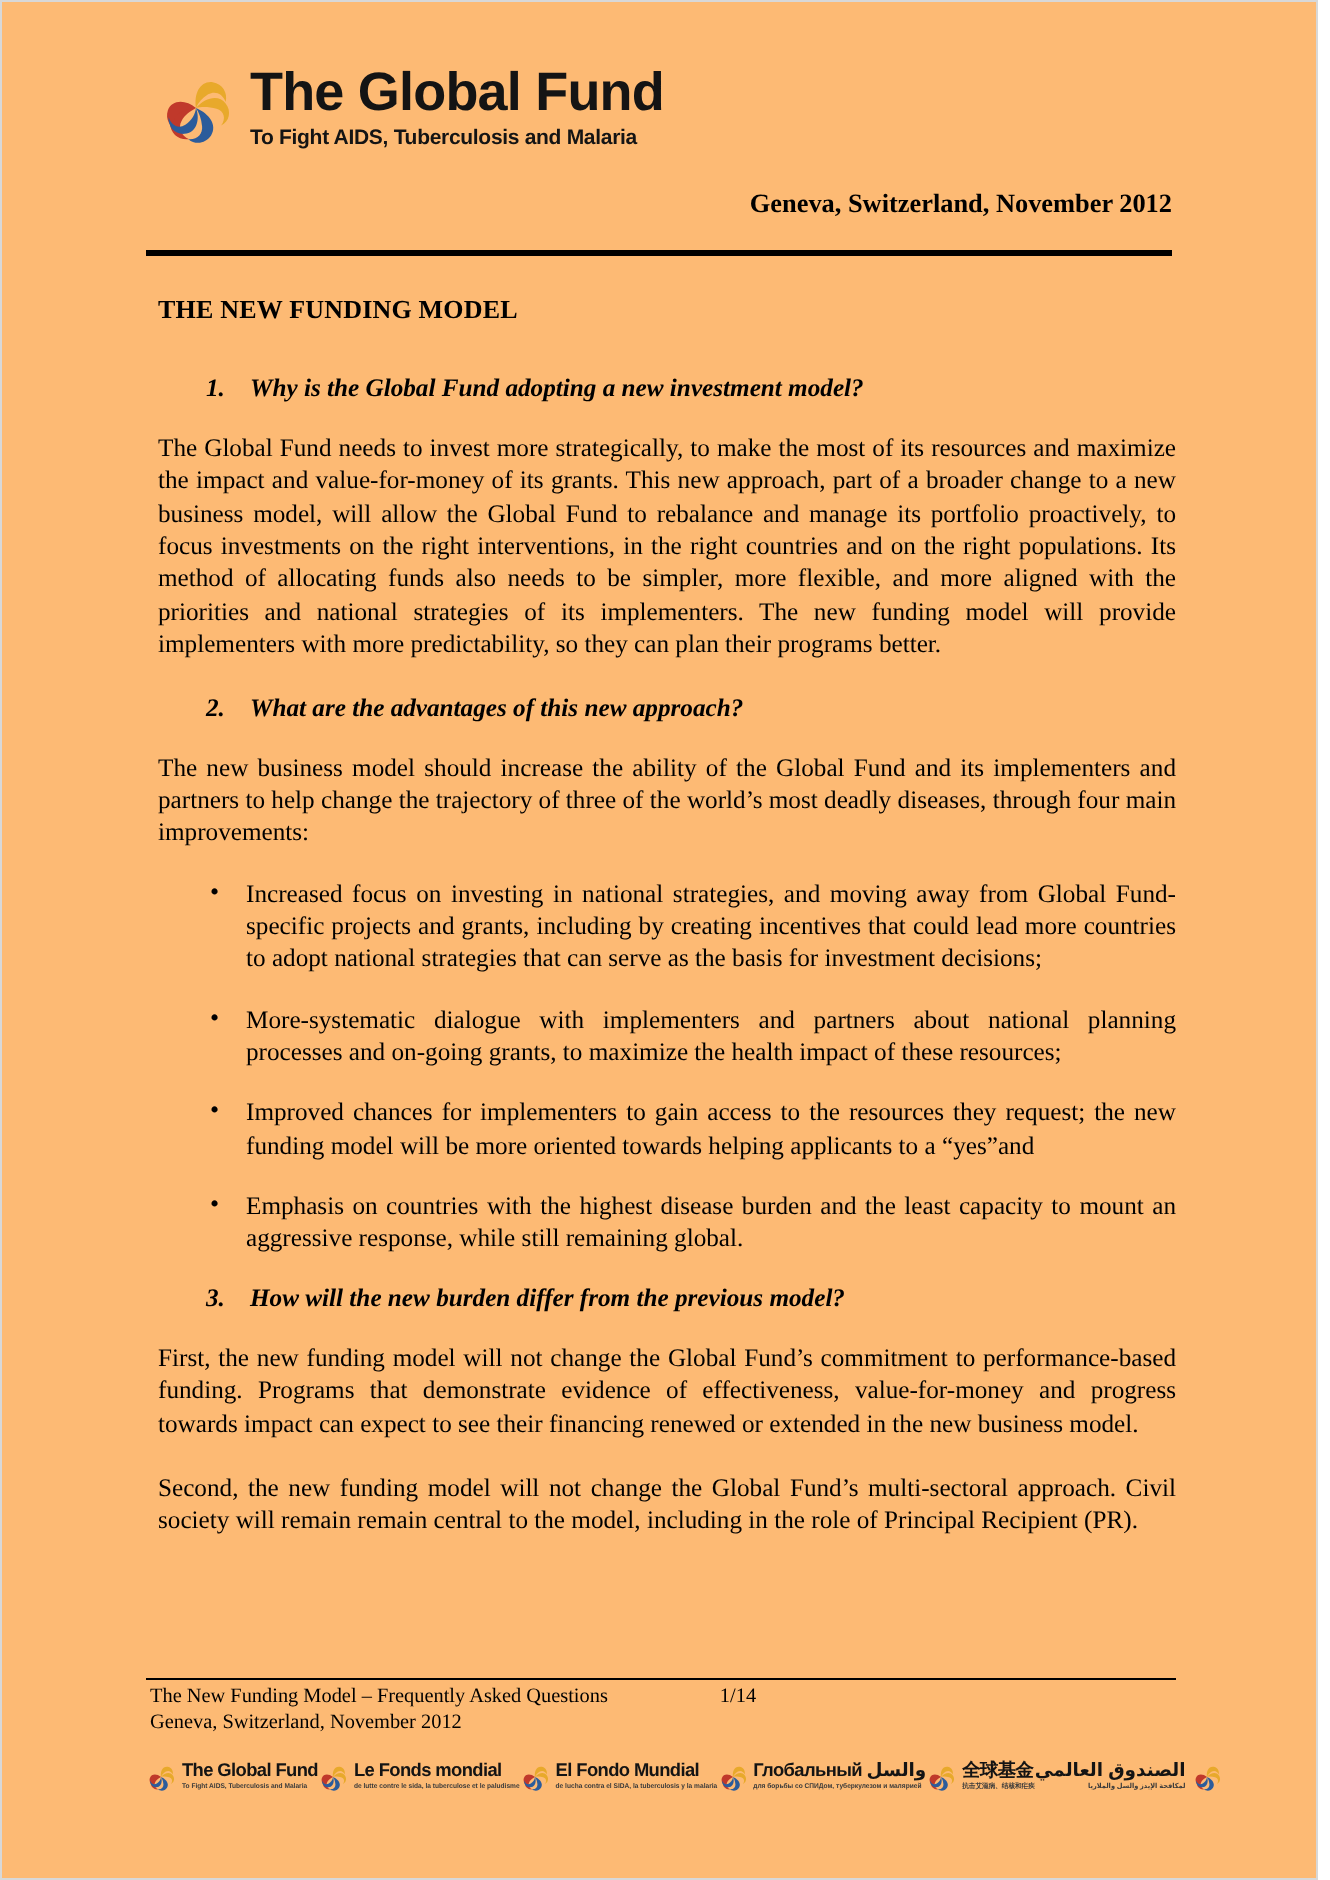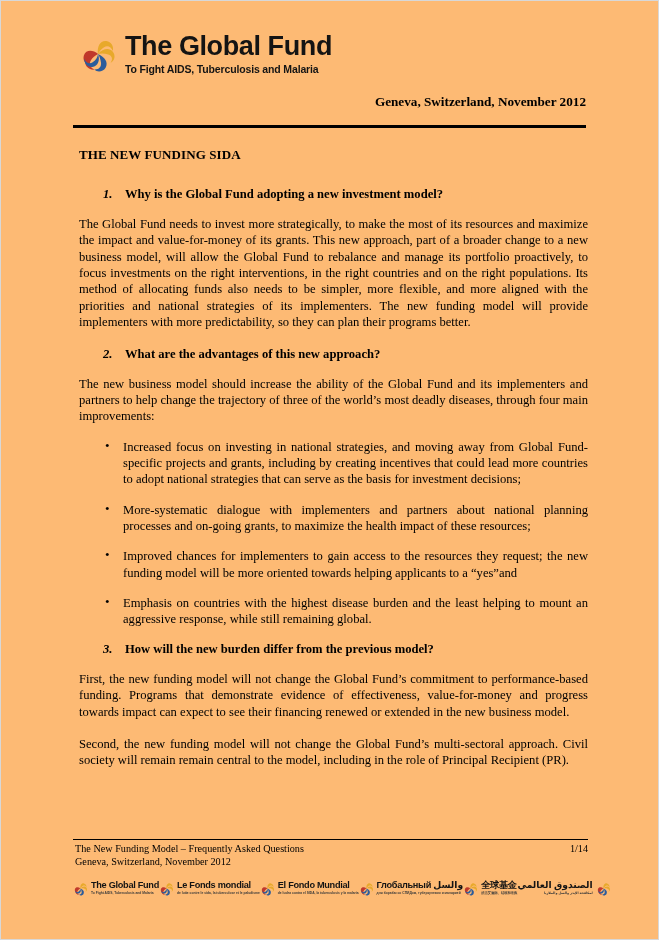--- a/index.html
+++ b/index.html
@@ -94,20 +94,21 @@
   .qnum {
     font-size: 12.6px;
     font-weight: bold;
     font-style: italic;
     width: 22px;
     flex: none;
   }
   .qtext {
     font-size: 12.6px;
     font-weight: bold;
+    font-style: italic;
   }
 
   p.para {
     font-size: 12.6px;
     line-height: 1.30;
     text-align: justify;
     margin: 0 0 16px 0;
     hyphens: none;
   }
   p.para.tight { margin-bottom: 14px; }
@@ -141,21 +142,20 @@
     top: 838px;
     height: 0;
     border-top: 1.6px solid #000;
   }
   .footer-text {
     position: absolute;
     left: 74px;
     right: 70px;
     top: 841px;
     display: flex;
-    justify-content: space-between;
     align-items: flex-start;
     gap: 23px;
   }
   .footer-left div {
     font-size: 10.2px;
     line-height: 1.32;
     white-space: nowrap;
   }
   .footer-page {
     font-size: 10.2px;
@@ -224,39 +224,39 @@
     </div>
   </div>
 
   <div class="doc-header">
     <div>Geneva, Switzerland, November 2012</div>
   </div>
   <div class="header-rule"></div>
 
   <div class="body-area">
 
-    <div class="sec-title">THE NEW FUNDING SIDA</div>
+    <div class="sec-title">THE NEW FUNDING MODEL</div>
 
     <div class="qitem">
       <span class="qnum">1.</span>
       <span class="qtext">Why is the Global Fund adopting a new investment model?</span>
     </div>
     <p class="para">The Global Fund needs to invest more strategically, to make the most of its resources and maximize the impact and value-for-money of its grants.  This new approach, part of a broader change to a new business model, will allow the Global Fund to rebalance and manage its portfolio proactively, to focus investments on the right interventions, in the right countries and on the right populations.  Its method of allocating funds also needs to be simpler, more flexible, and more aligned with the priorities and national strategies of its implementers. The new funding model will provide implementers with more predictability, so they can  plan their programs better.</p>
 
     <div class="qitem">
       <span class="qnum">2.</span>
       <span class="qtext">What are the advantages of this new approach?</span>
     </div>
     <p class="para tight">The new business model should increase the ability of the Global Fund and its implementers and partners to help change the trajectory of three of the world’s most deadly diseases, through four main improvements:</p>
 
     <ul class="bullets">
       <li>Increased focus on investing in national strategies, and moving away from Global Fund-specific projects and grants, including by creating incentives that could lead more countries to adopt national strategies that can serve as the basis for investment decisions;</li>
       <li>More-systematic dialogue with implementers and partners about national planning processes and on-going grants, to maximize the health impact of these resources;</li>
       <li>Improved chances for implementers to gain access to the resources they request; the new funding model will be more oriented towards helping applicants to a “yes”and</li>
-      <li>Emphasis on countries with the highest disease burden and the least helping to mount an aggressive response, while still remaining global.</li>
+      <li>Emphasis on countries with the highest disease burden and the least capacity to mount an aggressive response, while still remaining global.</li>
     </ul>
 
     <div class="qitem">
       <span class="qnum">3.</span>
       <span class="qtext">How will the new burden differ from the previous model?</span>
     </div>
     <p class="para">First, the new funding model will not change the Global Fund’s commitment to performance-based funding.  Programs that demonstrate evidence of effectiveness, value-for-money and progress towards impact can expect to see their financing renewed or extended in the new business model.</p>
     <p class="para">Second, the new funding model will not change the Global Fund’s multi-sectoral approach. Civil society will remain remain central to the model, including in the role of Principal Recipient (PR).</p>
   </div>
 

